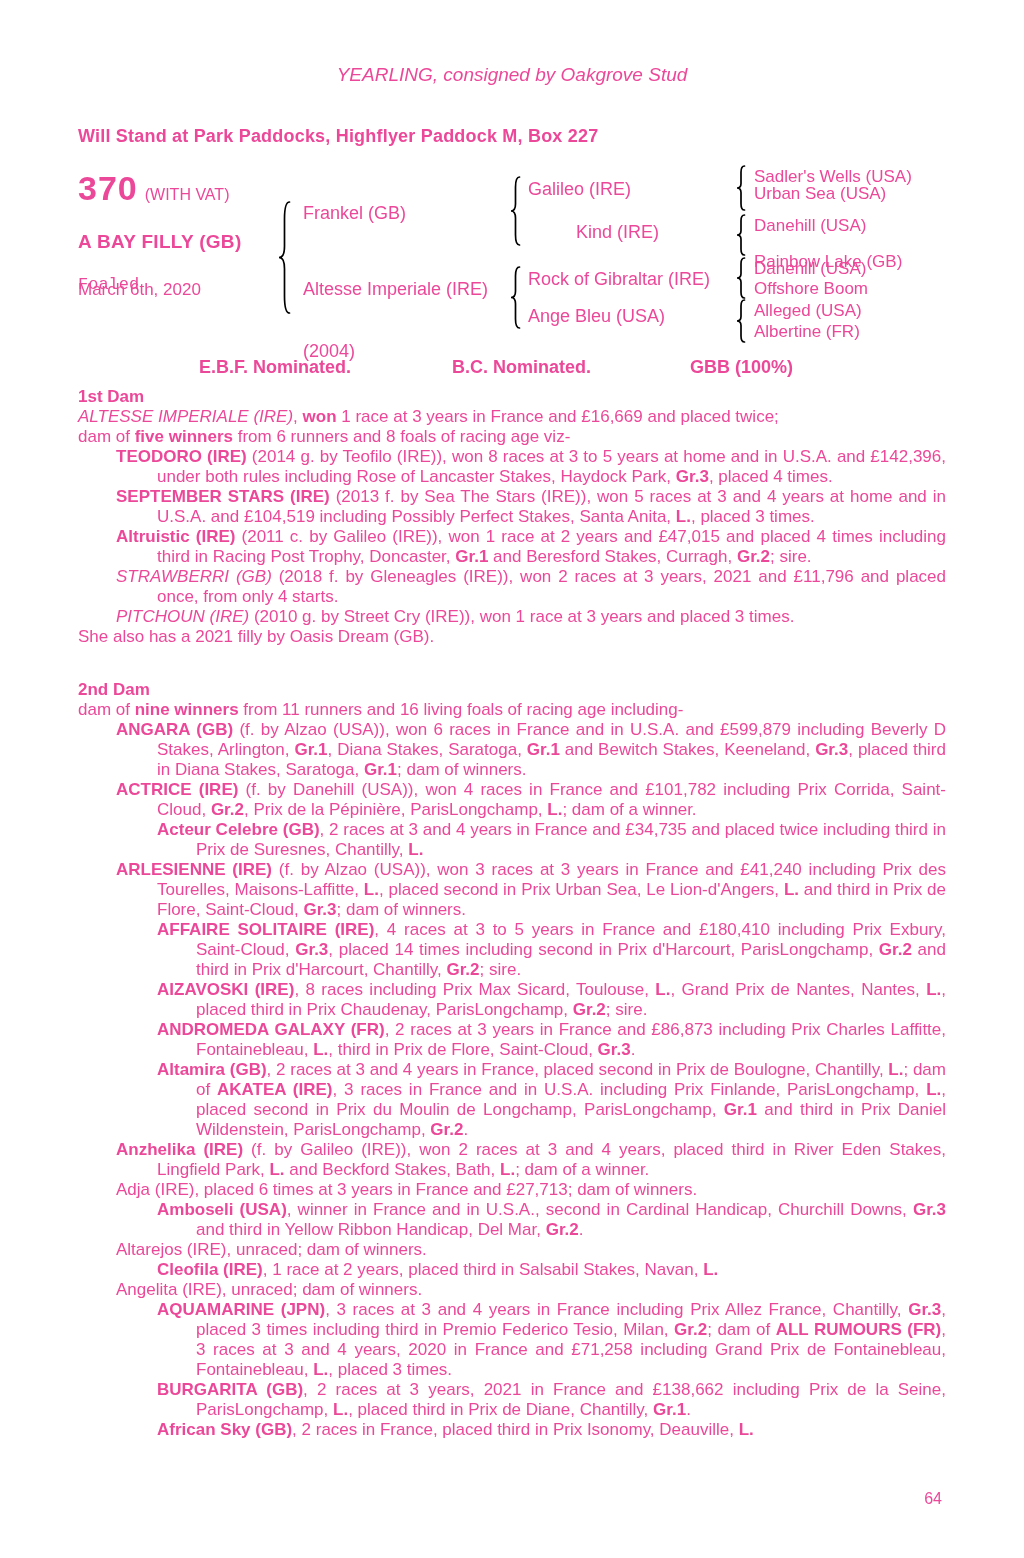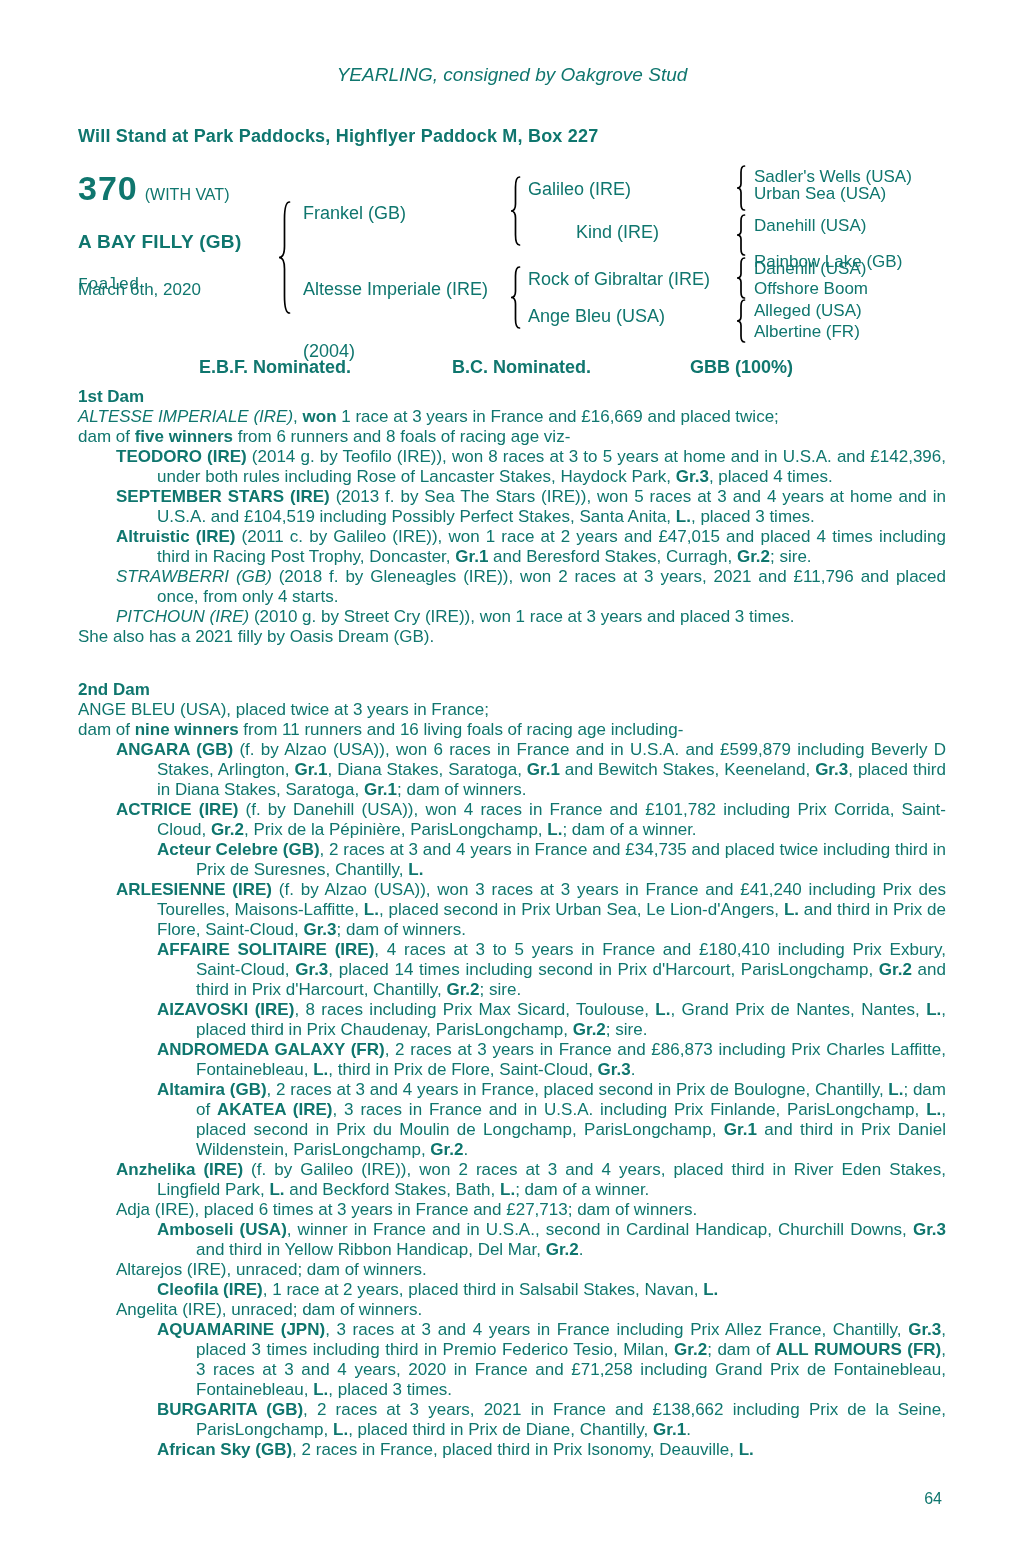--- a/index.html
+++ b/index.html
@@ -3,21 +3,21 @@
 <meta charset="utf-8">
 <style>
   html,body { margin:0; padding:0; background:#ffffff; }
   .page {
     position:relative;
     width:1024px; height:1558px;
     box-sizing:border-box;
     padding:64px 78px 0 78px;
     font-family:"Liberation Sans", sans-serif;
     font-size:17px;
-    color:#0f766e;
+    color:#ec4899;
     background:#ffffff;
     overflow:hidden;
   }
   .title { text-align:center; font-style:italic; font-size:19px; }
   .stand { font-weight:bold; font-size:18px; margin-top:40px; letter-spacing:.2px; }
 
   
   .tree { position:relative; height:190px; margin-top:12px; }
   .lotrow { position:absolute; left:0; top:10px; display:flex; align-items:baseline; }
   .lotnum { font-size:34px; font-weight:bold; letter-spacing:1px; }
@@ -116,21 +116,20 @@
         <div class="para lvl0"><span>dam of </span><span class="b">five winners</span><span> from 6 runners and 8 foals of racing age viz-</span></div>
         <div class="para lvl1"><span class="b">TEODORO (IRE)</span><span> (2014 g. by Teofilo (IRE)), won 8 races at 3 to 5 years at home and in U.S.A. and £142,396, under both rules including Rose of Lancaster Stakes, Haydock Park, </span><span class="b">Gr.3</span><span>, placed 4 times.</span></div>
         <div class="para lvl1"><span class="b">SEPTEMBER STARS (IRE)</span><span> (2013 f. by Sea The Stars (IRE)), won 5 races at 3 and 4 years at home and in U.S.A. and £104,519 including Possibly Perfect Stakes, Santa Anita, </span><span class="b">L.</span><span>, placed 3 times.</span></div>
         <div class="para lvl1"><span class="b">Altruistic (IRE)</span><span> (2011 c. by Galileo (IRE)), won 1 race at 2 years and £47,015 and placed 4 times including third in Racing Post Trophy, Doncaster, </span><span class="b">Gr.1</span><span> and Beresford Stakes, Curragh, </span><span class="b">Gr.2</span><span>; sire.</span></div>
         <div class="para lvl1"><span class="i">STRAWBERRI (GB)</span><span> (2018 f. by Gleneagles (IRE)), won 2 races at 3 years, 2021 and £11,796 and placed once, from only 4 starts.</span></div>
         <div class="para lvl1"><span class="i">PITCHOUN (IRE)</span><span> (2010 g. by Street Cry (IRE)), won 1 race at 3 years and placed 3 times.</span></div>
         <div class="para lvl0"><span>She also has a 2021 filly by Oasis Dream (GB).</span></div>
       </div>
       <div class="section">
         <div class="sec-heading">2nd Dam</div>
-        <div class="para lvl0"><span>ANGE BLEU (USA), placed twice at 3 years in France;</span></div>
         <div class="para lvl0"><span>dam of </span><span class="b">nine winners</span><span> from 11 runners and 16 living foals of racing age including-</span></div>
         <div class="para lvl1"><span class="b">ANGARA (GB)</span><span> (f. by Alzao (USA)), won 6 races in France and in U.S.A. and £599,879 including Beverly D Stakes, Arlington, </span><span class="b">Gr.1</span><span>, Diana Stakes, Saratoga, </span><span class="b">Gr.1</span><span> and Bewitch Stakes, Keeneland, </span><span class="b">Gr.3</span><span>, placed third in Diana Stakes, Saratoga, </span><span class="b">Gr.1</span><span>; dam of winners.</span></div>
         <div class="para lvl1"><span class="b">ACTRICE (IRE)</span><span> (f. by Danehill (USA)), won 4 races in France and £101,782 including Prix Corrida, Saint-Cloud, </span><span class="b">Gr.2</span><span>, Prix de la Pépinière, ParisLongchamp, </span><span class="b">L.</span><span>; dam of a winner.</span></div>
         <div class="para lvl2"><span class="b">Acteur Celebre (GB)</span><span>, 2 races at 3 and 4 years in France and £34,735 and placed twice including third in Prix de Suresnes, Chantilly, </span><span class="b">L.</span></div>
         <div class="para lvl1"><span class="b">ARLESIENNE (IRE)</span><span> (f. by Alzao (USA)), won 3 races at 3 years in France and £41,240 including Prix des Tourelles, Maisons-Laffitte, </span><span class="b">L.</span><span>, placed second in Prix Urban Sea, Le Lion-d'Angers, </span><span class="b">L.</span><span> and third in Prix de Flore, Saint-Cloud, </span><span class="b">Gr.3</span><span>; dam of winners.</span></div>
         <div class="para lvl2"><span class="b">AFFAIRE SOLITAIRE (IRE)</span><span>, 4 races at 3 to 5 years in France and £180,410 including Prix Exbury, Saint-Cloud, </span><span class="b">Gr.3</span><span>, placed 14 times including second in Prix d'Harcourt, ParisLongchamp, </span><span class="b">Gr.2</span><span> and third in Prix d'Harcourt, Chantilly, </span><span class="b">Gr.2</span><span>; sire.</span></div>
         <div class="para lvl2"><span class="b">AIZAVOSKI (IRE)</span><span>, 8 races including Prix Max Sicard, Toulouse, </span><span class="b">L.</span><span>, Grand Prix de Nantes, Nantes, </span><span class="b">L.</span><span>, placed third in Prix Chaudenay, ParisLongchamp, </span><span class="b">Gr.2</span><span>; sire.</span></div>
         <div class="para lvl2"><span class="b">ANDROMEDA GALAXY (FR)</span><span>, 2 races at 3 years in France and £86,873 including Prix Charles Laffitte, Fontainebleau, </span><span class="b">L.</span><span>, third in Prix de Flore, Saint-Cloud, </span><span class="b">Gr.3</span><span>.</span></div>
         <div class="para lvl2"><span class="b">Altamira (GB)</span><span>, 2 races at 3 and 4 years in France, placed second in Prix de Boulogne, Chantilly, </span><span class="b">L.</span><span>; dam of </span><span class="b">AKATEA (IRE)</span><span>, 3 races in France and in U.S.A. including Prix Finlande, ParisLongchamp, </span><span class="b">L.</span><span>, placed second in Prix du Moulin de Longchamp, ParisLongchamp, </span><span class="b">Gr.1</span><span> and third in Prix Daniel Wildenstein, ParisLongchamp, </span><span class="b">Gr.2</span><span>.</span></div>
         <div class="para lvl1"><span class="b">Anzhelika (IRE)</span><span> (f. by Galileo (IRE)), won 2 races at 3 and 4 years, placed third in River Eden Stakes, Lingfield Park, </span><span class="b">L.</span><span> and Beckford Stakes, Bath, </span><span class="b">L.</span><span>; dam of a winner.</span></div>

